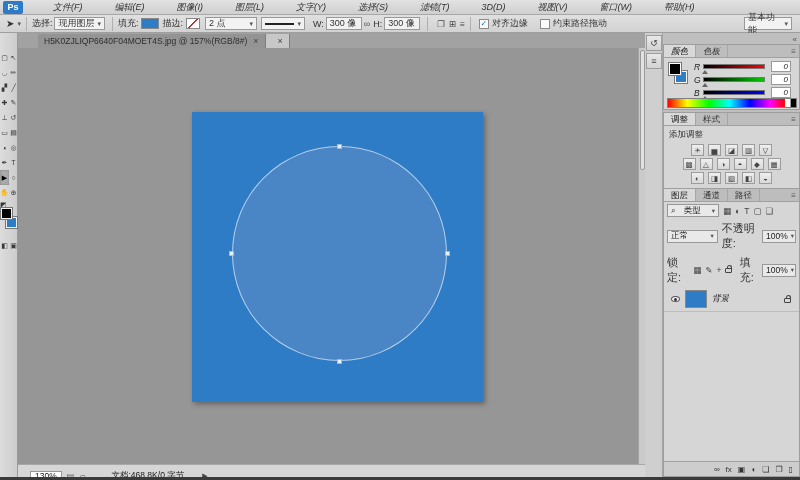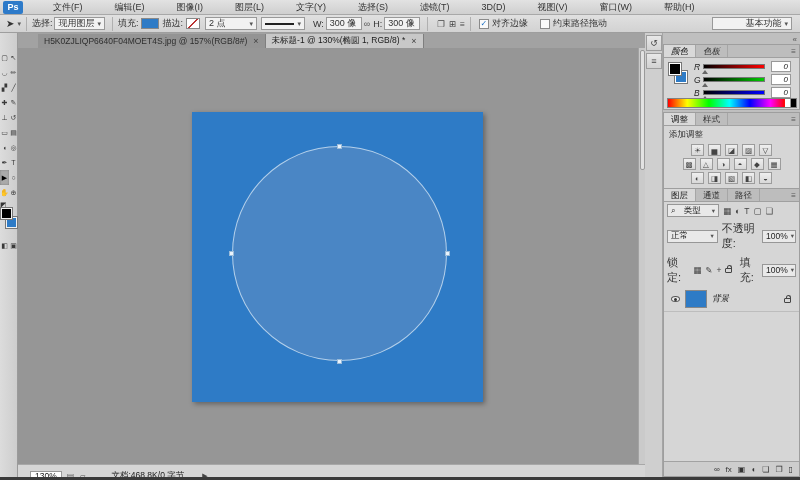--- a/index.html
+++ b/index.html
@@ -7,21 +7,21 @@
   body { font-family:"Liberation Sans","DejaVu Sans",sans-serif; font-size:9px; color:#222;
          background:#969696; position:relative; -webkit-font-smoothing:antialiased; }
 
   
   #menubar { position:absolute; left:0; top:0; width:800px; height:15px;
              background:linear-gradient(#e2e2e2,#cfcfcf); border-bottom:1px solid #a8a8a8;
              display:flex; align-items:center; gap:16px; }
   .ps-logo { width:20px; height:13px; margin:0 6px 0 3px; background:#2d7ac9; color:#fff;
              font-weight:bold; font-size:9px; display:flex; align-items:center; justify-content:center;
              border-radius:2px; }
-  .menu-item { padding:0 8px; font-size:9px; color:#333; line-height:15px; cursor:default; }
+  .menu-item { padding:0 8px; font-size:9px; color:#333; line-height:15px; cursor:default;font-style:italic; }
 
   
   #optionsbar { position:absolute; left:0; top:15px; width:800px; height:18px;
                 background:linear-gradient(#e0e0e0,#d2d2d2); border-bottom:1px solid #9e9e9e;
                 display:flex; align-items:center; font-size:9px; color:#333; }
   .ob-sep { width:1px; height:14px; background:#b0b0b0; margin:0 5px; }
   .ob-box { background:#f2f2f2; border:1px solid #999; height:13px; display:inline-flex;
             align-items:center; padding:0 3px; margin:0 2px; }
   .ob-swatch-fill { width:18px; height:11px; border:1px solid #888; margin:0 3px; }
   .ob-swatch-stroke { width:14px; height:11px; border:1px solid #888; margin:0 3px; background:
@@ -205,33 +205,32 @@
   </span>
   <span class="ob-sep"></span>
   <span class="lp-ic">❐</span>
   <span class="lp-ic">⊞</span>
   <span class="lp-ic">≡</span>
   <span class="ob-sep"></span>
   <span class="cbx">✓</span>
   <span>对齐边缘</span>
   <span class="cbx" style="margin-left:12px; color:transparent;"></span>
   <span>约束路径拖动</span>
-  <span class="ob-box" style="margin-left:auto; margin-right:8px; width:80px; justify-content:flex-end;">
+  <span class="ob-box" style="margin-left:auto; margin-right:8px; width:48px; justify-content:flex-end;">
     <span>基本功能</span>
     <span class="ob-drop">▾</span>
   </span>
 </div>
 
 <div id="tabstrip">
   <div class="doc-tab inactive">
     <span>H5K0ZJLIQP6640F04MOET4S.jpg @ 157%(RGB/8#)</span>
     <span class="tab-close">×</span>
   </div>
   <div class="doc-tab active">
-    <span>未标题-1 @ 130%(椭圆 1, RGB/8) *</span>
     <span class="tab-close">×</span>
   </div>
 </div>
 
 <div id="toolbar">
   <div class="tool-grid">
     <div class="tool-cell">▢</div>
     <div class="tool-cell">↖</div>
     <div class="tool-cell">◡</div>
     <div class="tool-cell">✏</div>

